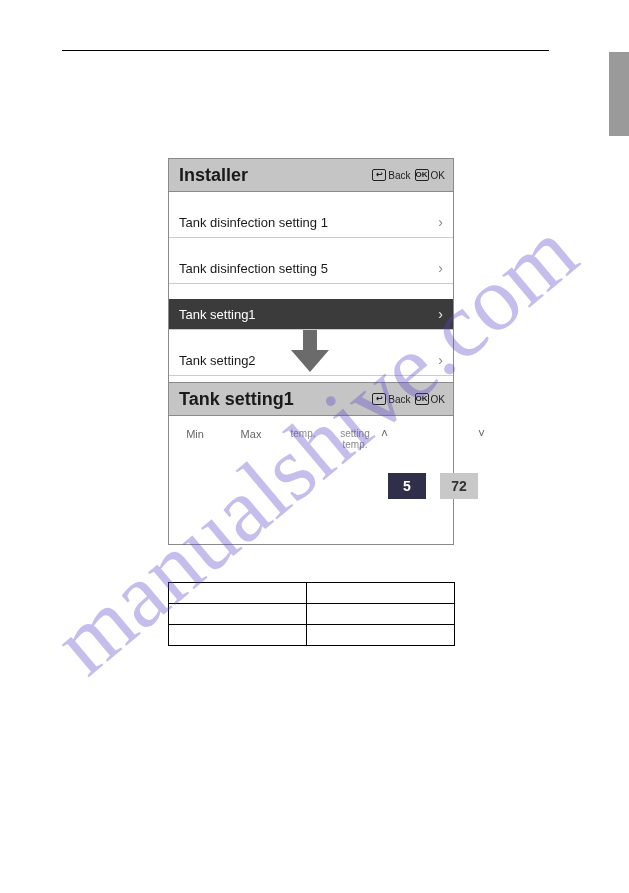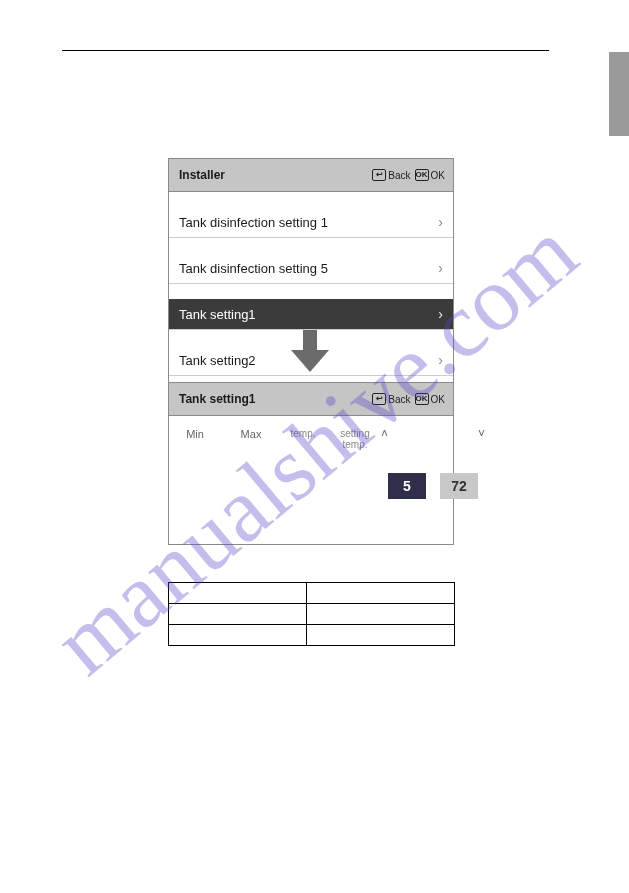--- a/index.html
+++ b/index.html
@@ -61,21 +61,21 @@
     .panel-header {
       display: flex;
       align-items: center;
       justify-content: space-between;
       height: 33px;
       background: #c5c5c5;
       padding: 0 8px 0 10px;
       border-bottom: 1px solid #8a8a8a;
     }
     .panel-title {
-      font-size: 12px;
+      font-size: 18px;
       font-weight: bold;
       color: #1a1a1a;
     }
     .header-actions {
       display: flex;
       gap: 4px;
       align-items: center;
       font-size: 10px;
       color: #222;
     }

